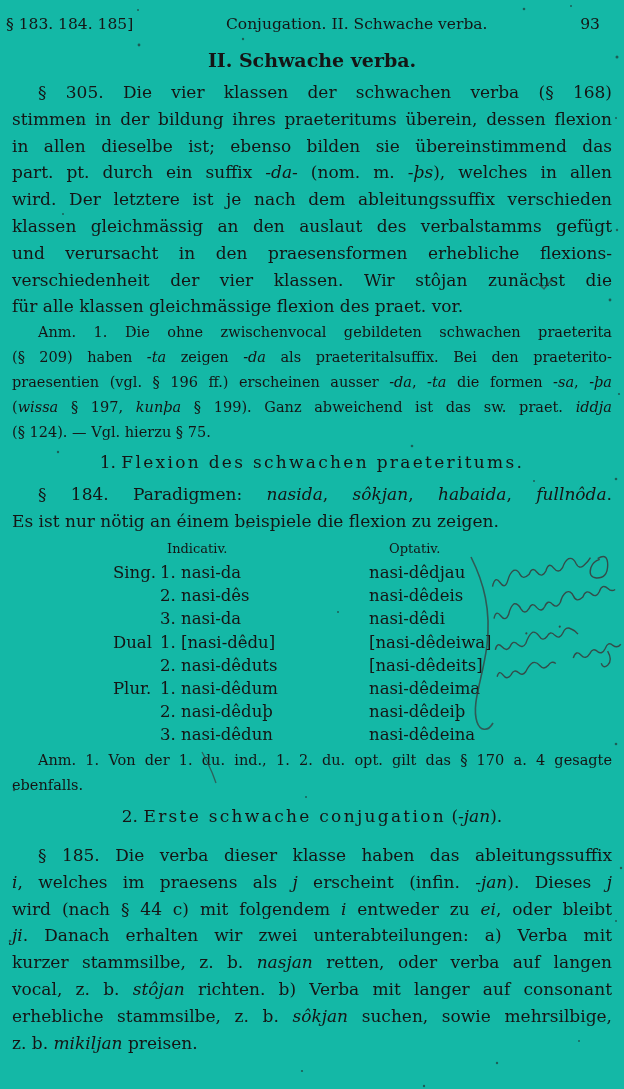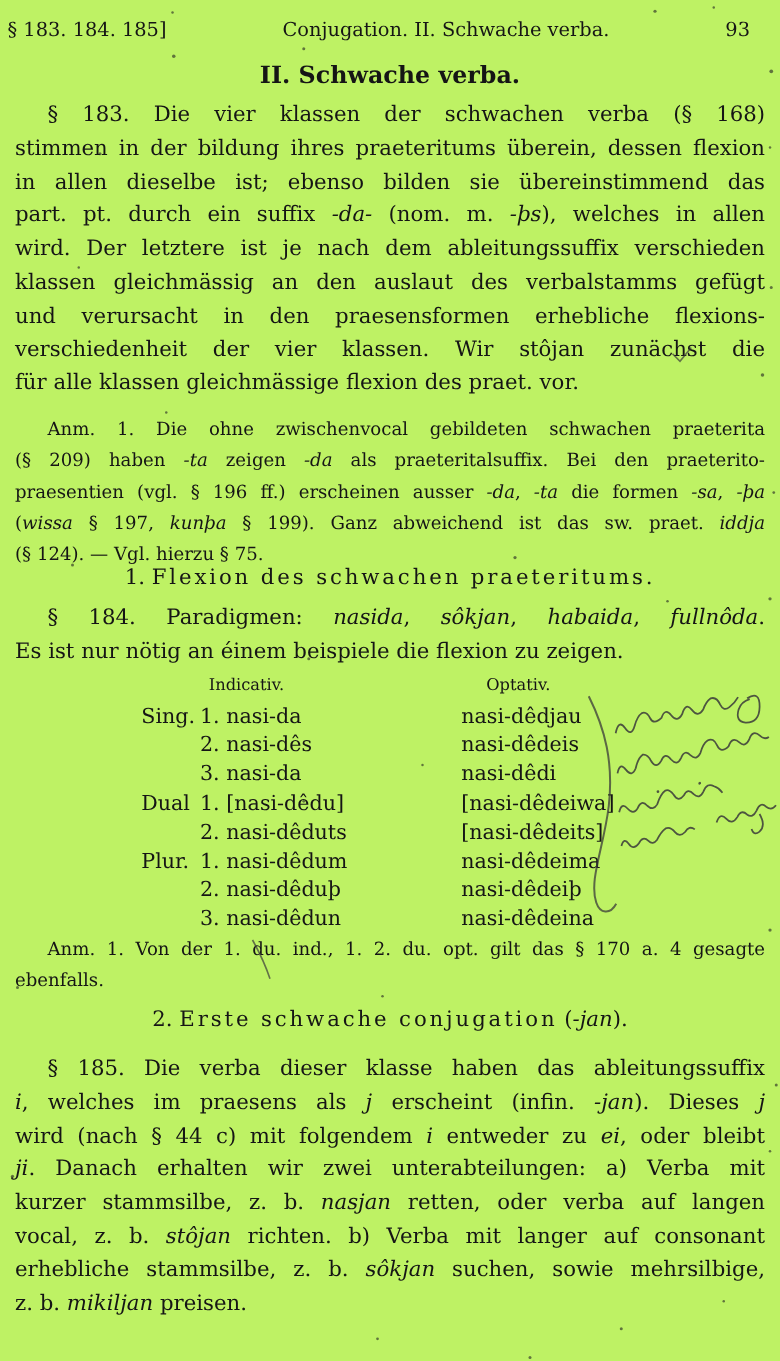--- a/index.html
+++ b/index.html
@@ -1,18 +1,18 @@
 <!DOCTYPE html>
 <html><head>
 <meta charset="utf-8">
 <style>
   html,body{margin:0;padding:0;background:#e8e8e4;}
   .page{
     position:relative;width:624px;height:1089px;margin:0;
-    background:#bef264;color:#151515;overflow:hidden;
+    background:#14b8a6;color:#151515;overflow:hidden;
     font-family:"DejaVu Serif","Liberation Serif",serif;
   }
   .hdr{
     position:absolute;top:15px;left:6px;right:24px;
     display:flex;justify-content:space-between;align-items:baseline;
     font-size:15.5px;
   }
   .block{position:absolute;left:12px;width:600px;}
   .center{text-align:center;}
   .h1{font-size:19px;font-weight:bold;margin:0;}
@@ -43,32 +43,32 @@
 
   <div class="hdr">
     <span>§ 183. 184. 185]</span>
     <span>Conjugation.  II. Schwache verba.</span>
     <span>93</span>
   </div>
 
   <h1 class="block center h1" style="top:49px">II. Schwache verba.</h1>
 
   <div class="block body" style="top:79px">
-      <div class="tline ind"><span class="">§ 183.  Die vier klassen der schwachen verba (§ 168)</span></div>
+      <div class="tline ind"><span class="">§ 305.  Die vier klassen der schwachen verba (§ 168)</span></div>
       <div class="tline"><span class="">stimmen in der bildung ihres praeteritums überein, dessen flexion</span></div>
       <div class="tline"><span class="">in allen dieselbe ist; ebenso bilden sie übereinstimmend das</span></div>
       <div class="tline"><span class="">part. pt. durch ein suffix </span><span class="it">-da-</span><span class=""> (nom. m. </span><span class="it">-þs</span><span class="">), welches in allen</span></div>
       <div class="tline"><span class="">wird.  Der letztere ist je nach dem ableitungssuffix verschieden</span></div>
       <div class="tline"><span class="">klassen gleichmässig an den auslaut des verbalstamms gefügt</span></div>
       <div class="tline"><span class="">und verursacht in den praesensformen erhebliche flexions-</span></div>
       <div class="tline"><span class="">verschiedenheit der vier klassen.  Wir stôjan zunächst die</span></div>
       <div class="tline lastline"><span class="">für alle klassen gleichmässige flexion des praet. vor.</span></div>
     </div>
 
-  <div class="block anm" style="top:332px">
+  <div class="block anm" style="top:320px">
       <div class="tline ind"><span class="">Anm. 1.  Die ohne zwischenvocal gebildeten schwachen praeterita</span></div>
       <div class="tline"><span class="">(§ 209) haben </span><span class="it">-ta</span><span class=""> zeigen </span><span class="it">-da</span><span class=""> als praeteritalsuffix.  Bei den praeterito-</span></div>
       <div class="tline"><span class="">praesentien (vgl. § 196 ff.) erscheinen ausser </span><span class="it">-da</span><span class="">, </span><span class="it">-ta</span><span class=""> die formen </span><span class="it">-sa</span><span class="">, </span><span class="it">-þa</span></div>
       <div class="tline"><span class="">(</span><span class="it">wissa</span><span class=""> § 197, </span><span class="it">kunþa</span><span class=""> § 199).  Ganz abweichend ist das sw. praet. </span><span class="it">iddja</span></div>
       <div class="tline lastline"><span class="">(§ 124). — Vgl. hierzu § 75.</span></div>
     </div>
 
   <h2 class="block center h2" style="top:452px"><span class="">1. </span><span class="sp">Flexion des schwachen praeteritums.</span></h2>
 
   <div class="block body" style="top:481px">

